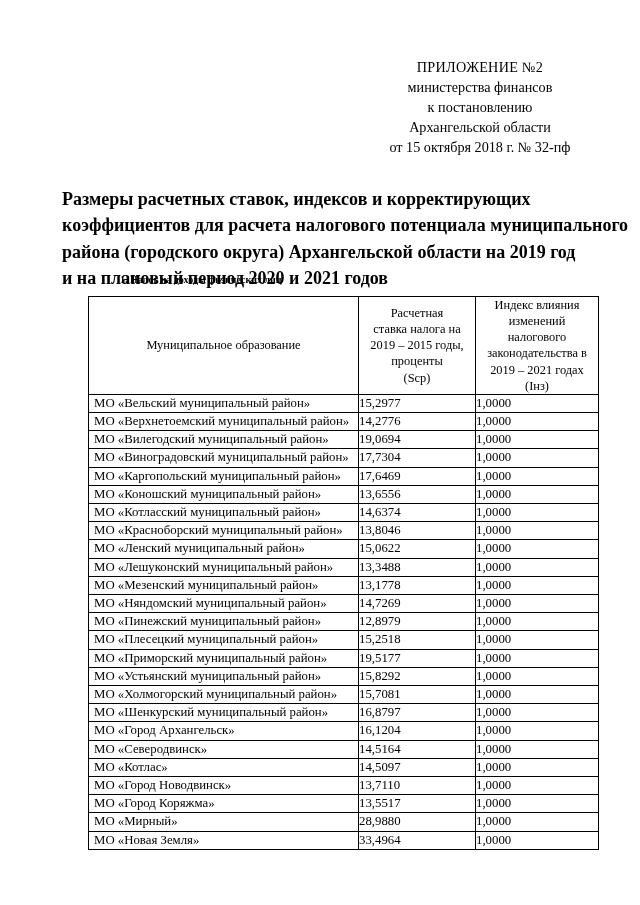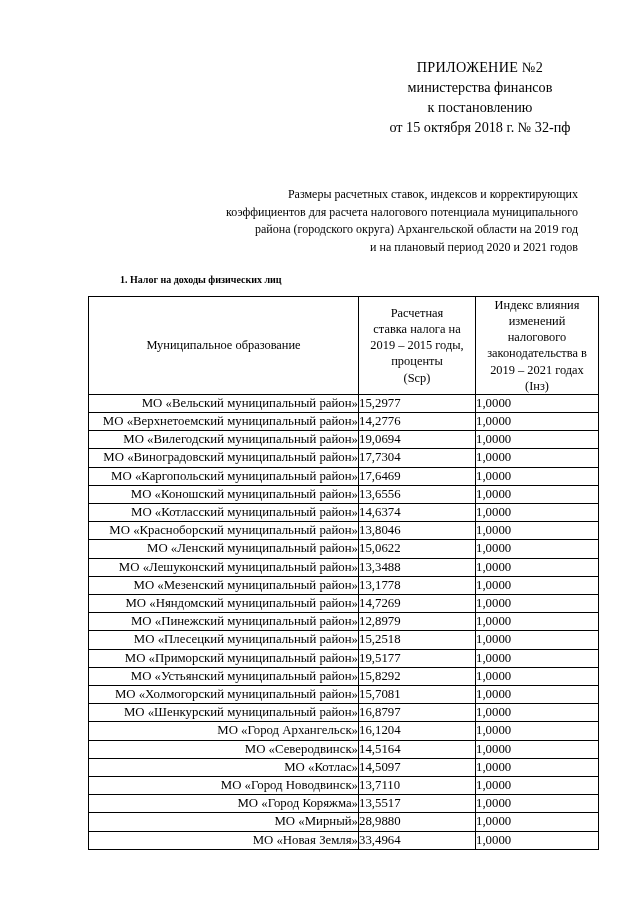--- a/index.html
+++ b/index.html
@@ -39,23 +39,23 @@
   .doc-header .line-1 {
     letter-spacing: 0.3px;
   }
 
   
   .doc-title {
     position: absolute;
     left: 62px;
     top: 186px;
     width: 516px;
-    text-align: right;
-    font-weight: normal;
-    font-size: 12px;
+    text-align: left;
+    font-weight: bold;
+    font-size: 18px;
     line-height: 1.46;
   }
   .doc-title .tline {
     white-space: nowrap;
   }
 
   
   .section-heading {
     position: absolute;
     left: 120px;
@@ -105,36 +105,38 @@
     display: block;
     white-space: nowrap;
   }
 
   tbody td {
     height: 17.2px;
     line-height: 17.2px;
     font-size: 12.8px;
   }
   tbody td.name {
-    text-align: right;
+    text-align: left;
+    padding-left: 5px;
     white-space: nowrap;
   }
   tbody td.num {
     text-align: left;
   }
 </style>
 </head>
 <body>
 
 <div class="page">
 
   <div class="doc-header">
     <div class="line line-1">ПРИЛОЖЕНИЕ №2</div>
     <div class="line">министерства финансов</div>
     <div class="line">к постановлению</div>
+    <div class="line">Архангельской области</div>
     <div class="line">от 15 октября 2018 г.  № 32-пф</div>
   </div>
 
   <div class="doc-title">
     <div class="tline">Размеры расчетных ставок, индексов и корректирующих</div>
     <div class="tline">коэффициентов для расчета налогового потенциала муниципального</div>
     <div class="tline">района (городского округа) Архангельской области на 2019 год</div>
     <div class="tline">и на плановый период 2020 и 2021 годов</div>
   </div>
 

